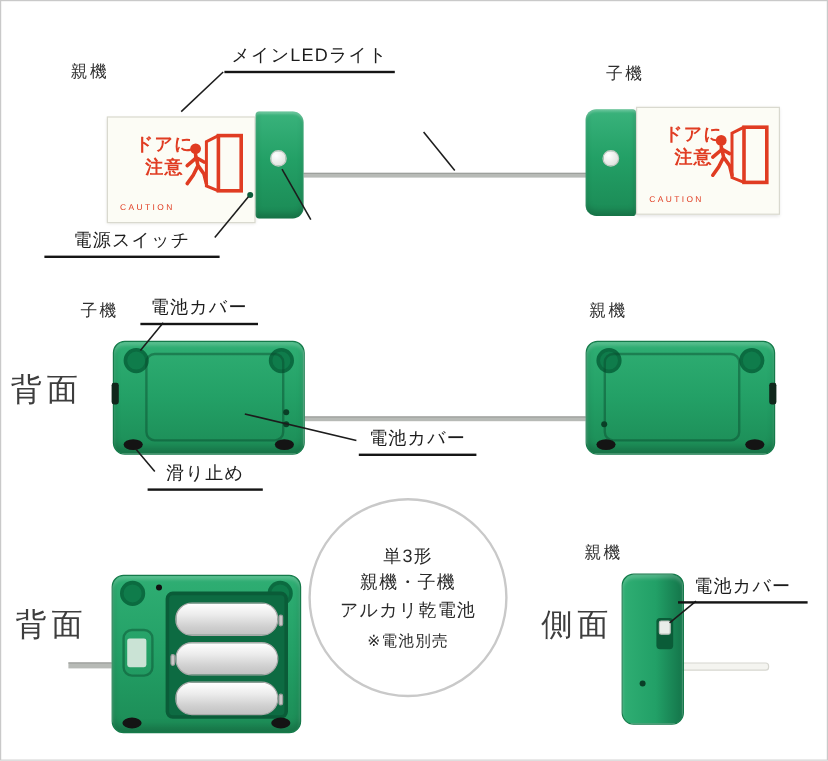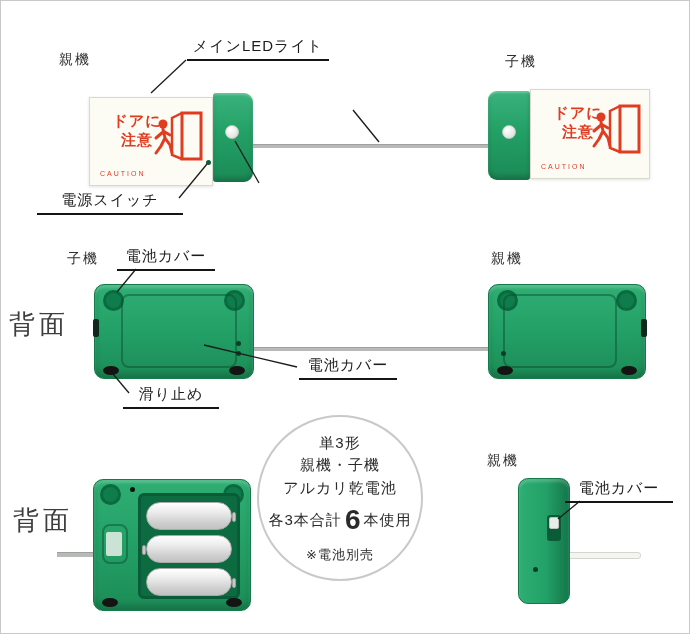--- a/index.html
+++ b/index.html
@@ -124,32 +124,28 @@
     <div class="magnet" style="left:8px; top:5px;"></div>
     <div class="magnet" style="right:8px; top:5px;"></div>
     <div class="cover-outline" style="left:14px; top:9px; right:28px; bottom:10px;"></div>
     <div class="foot" style="left:8px; bottom:3px;"></div>
     <div class="foot" style="right:8px; bottom:3px;"></div>
     <div class="side-port" style="right:-2px; top:34px;"></div>
     <div class="screw-dot" style="left:12px; bottom:22px;"></div>
   </div>
 
   <div class="abs view-label" style="left:12px; top:502px;">背面</div>
+  <div class="abs view-label" style="left:450px; top:502px;">側面</div>
   <div class="abs unit-label" style="left:486px; top:451px;">親機</div>
   <div class="abs callout" style="left:564px; top:478px; width:108px;">電池カバー</div>
 
   <div class="abs note-circle" style="left:256px; top:414px; width:166px; height:166px;">
     <div>単3形</div>
     <div>親機・子機</div>
     <div>アルカリ乾電池</div>
-    <div style="display:flex; align-items:center;">
-      <span>各3本合計</span>
-      <span class="note-big">6</span>
-      <span>本使用</span>
-    </div>
     <div class="note-small">※電池別売</div>
   </div>
 
   <div class="abs cable" style="left:56px; top:551px; width:36px; height:5px;"></div>
 
   <div class="abs device-back" style="left:92px; top:478px; width:158px; height:132px;">
     <div class="magnet" style="left:6px; top:4px;"></div>
     <div class="magnet" style="right:6px; top:4px;"></div>
     <div class="screw-dot" style="left:36px; top:7px; background:#111;"></div>
     <div class="compartment" style="left:44px; top:13px; width:102px; height:106px;">

